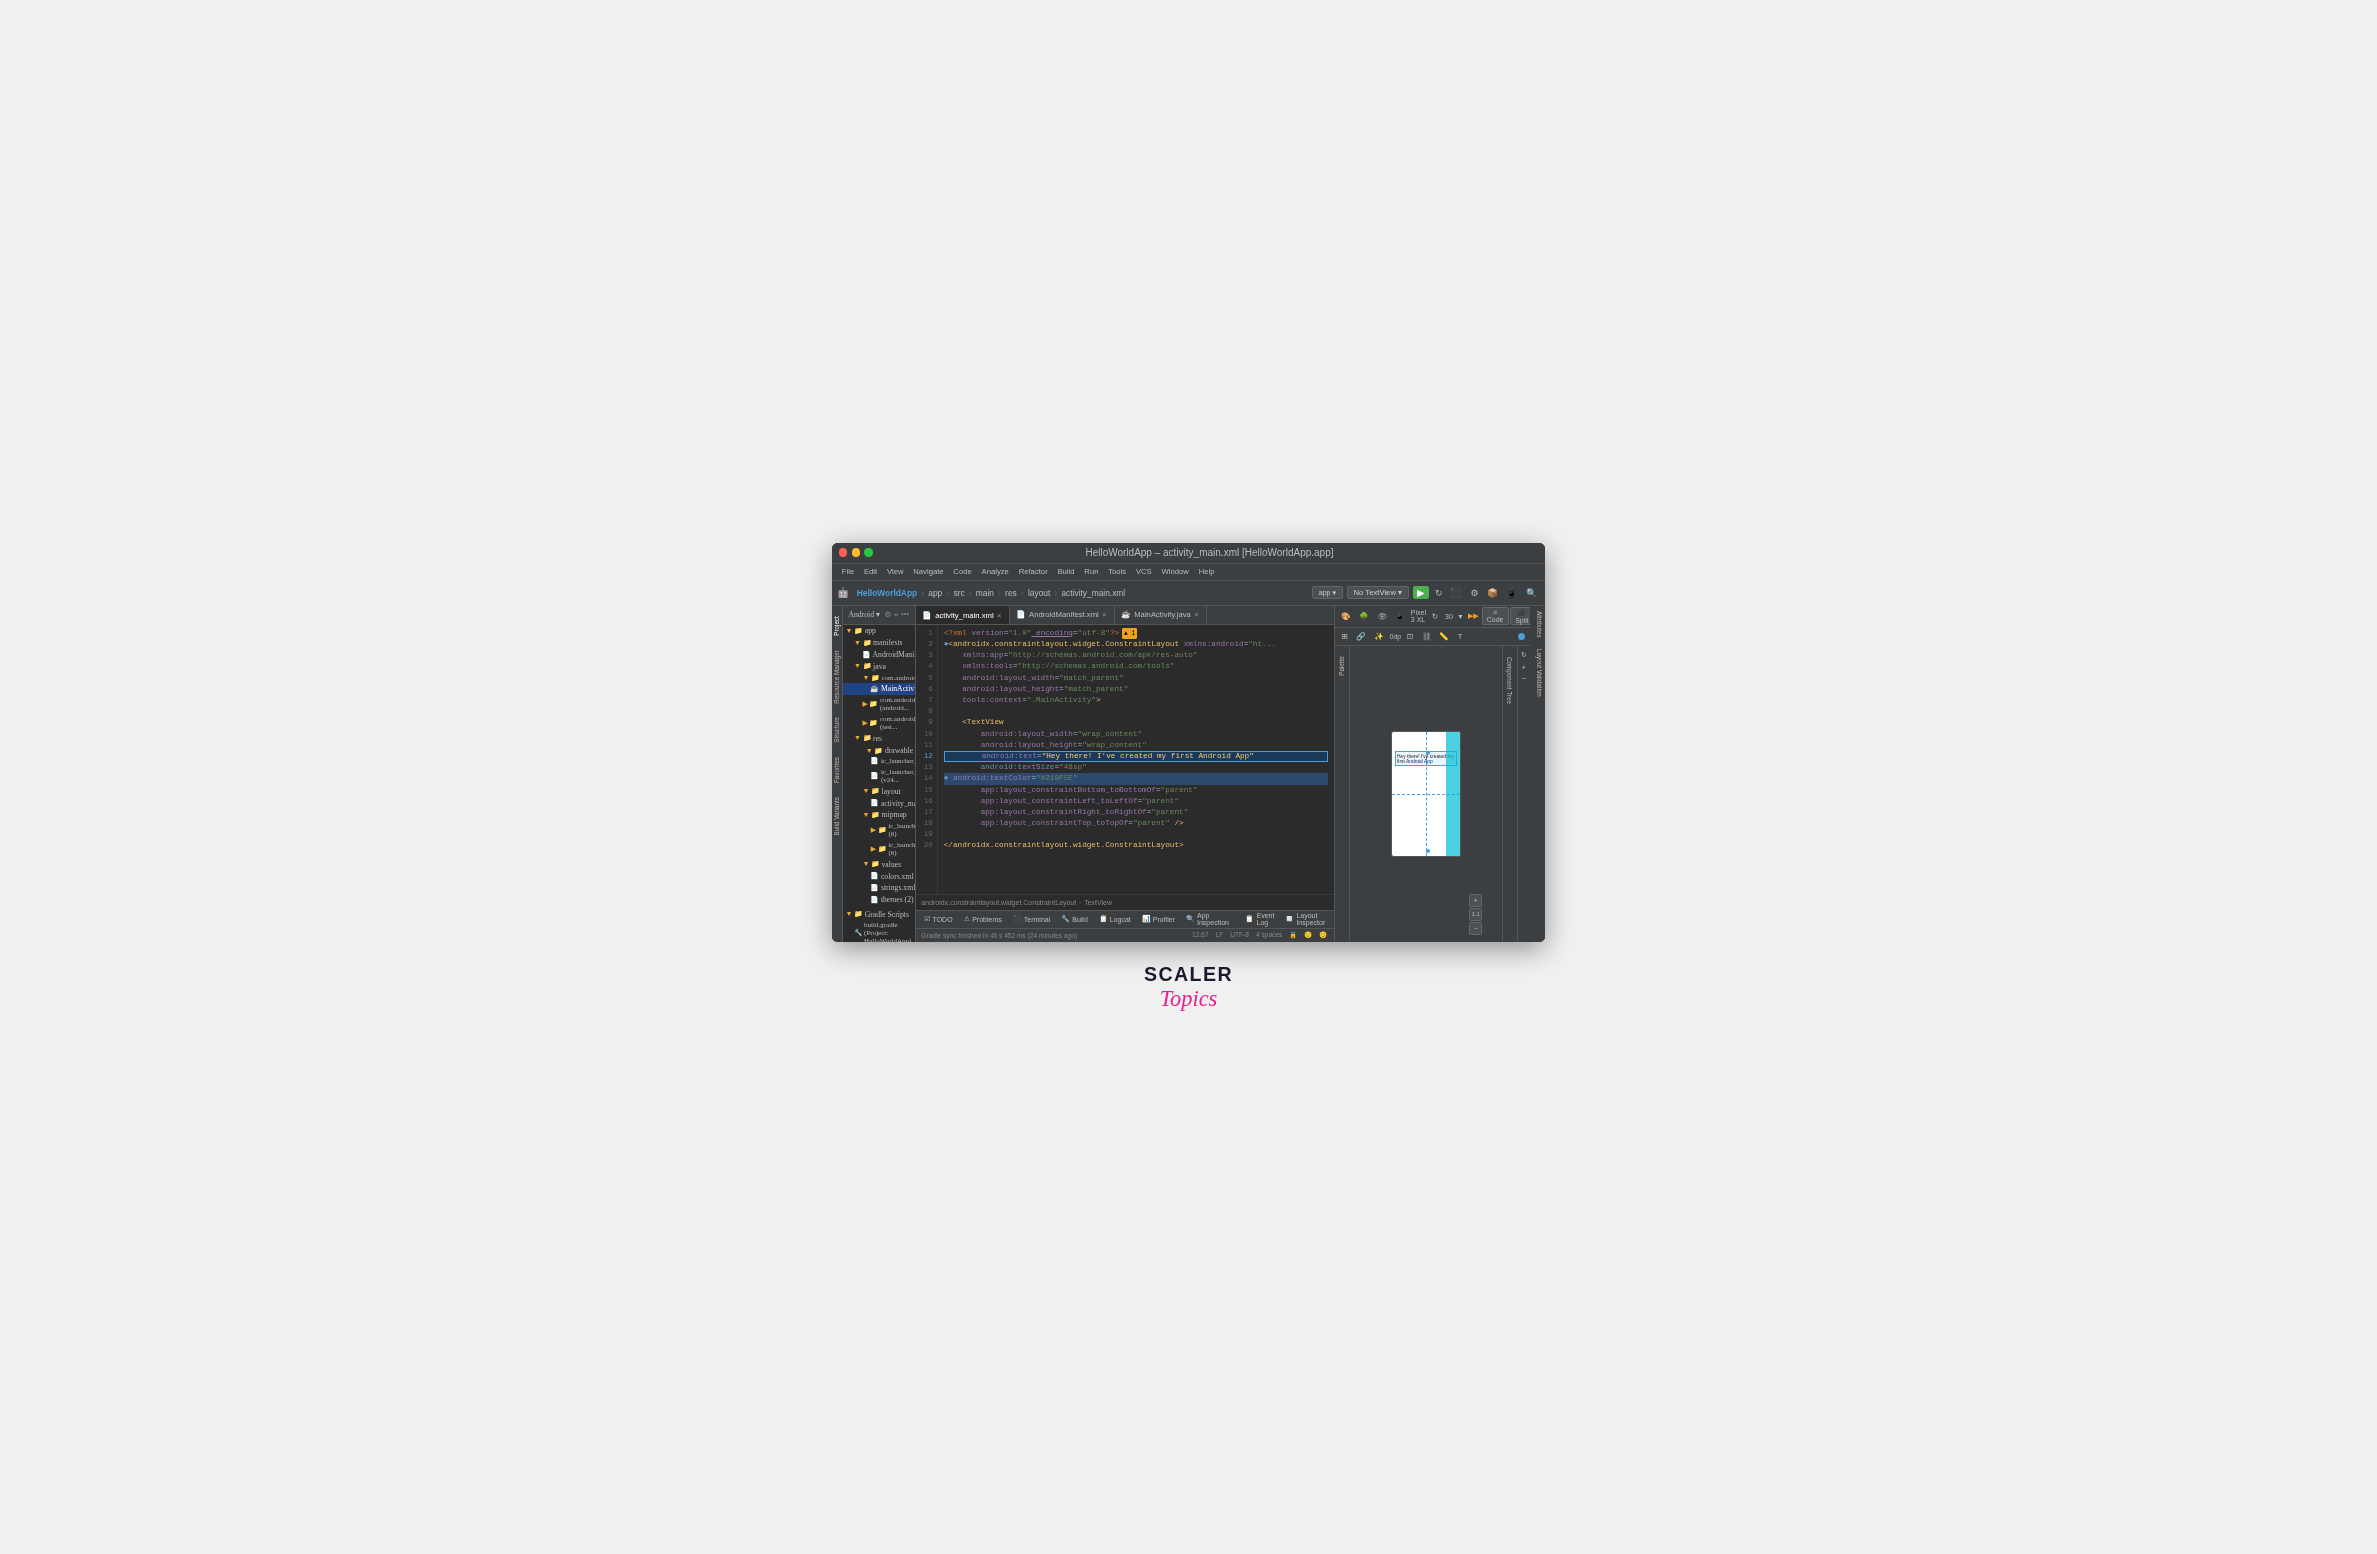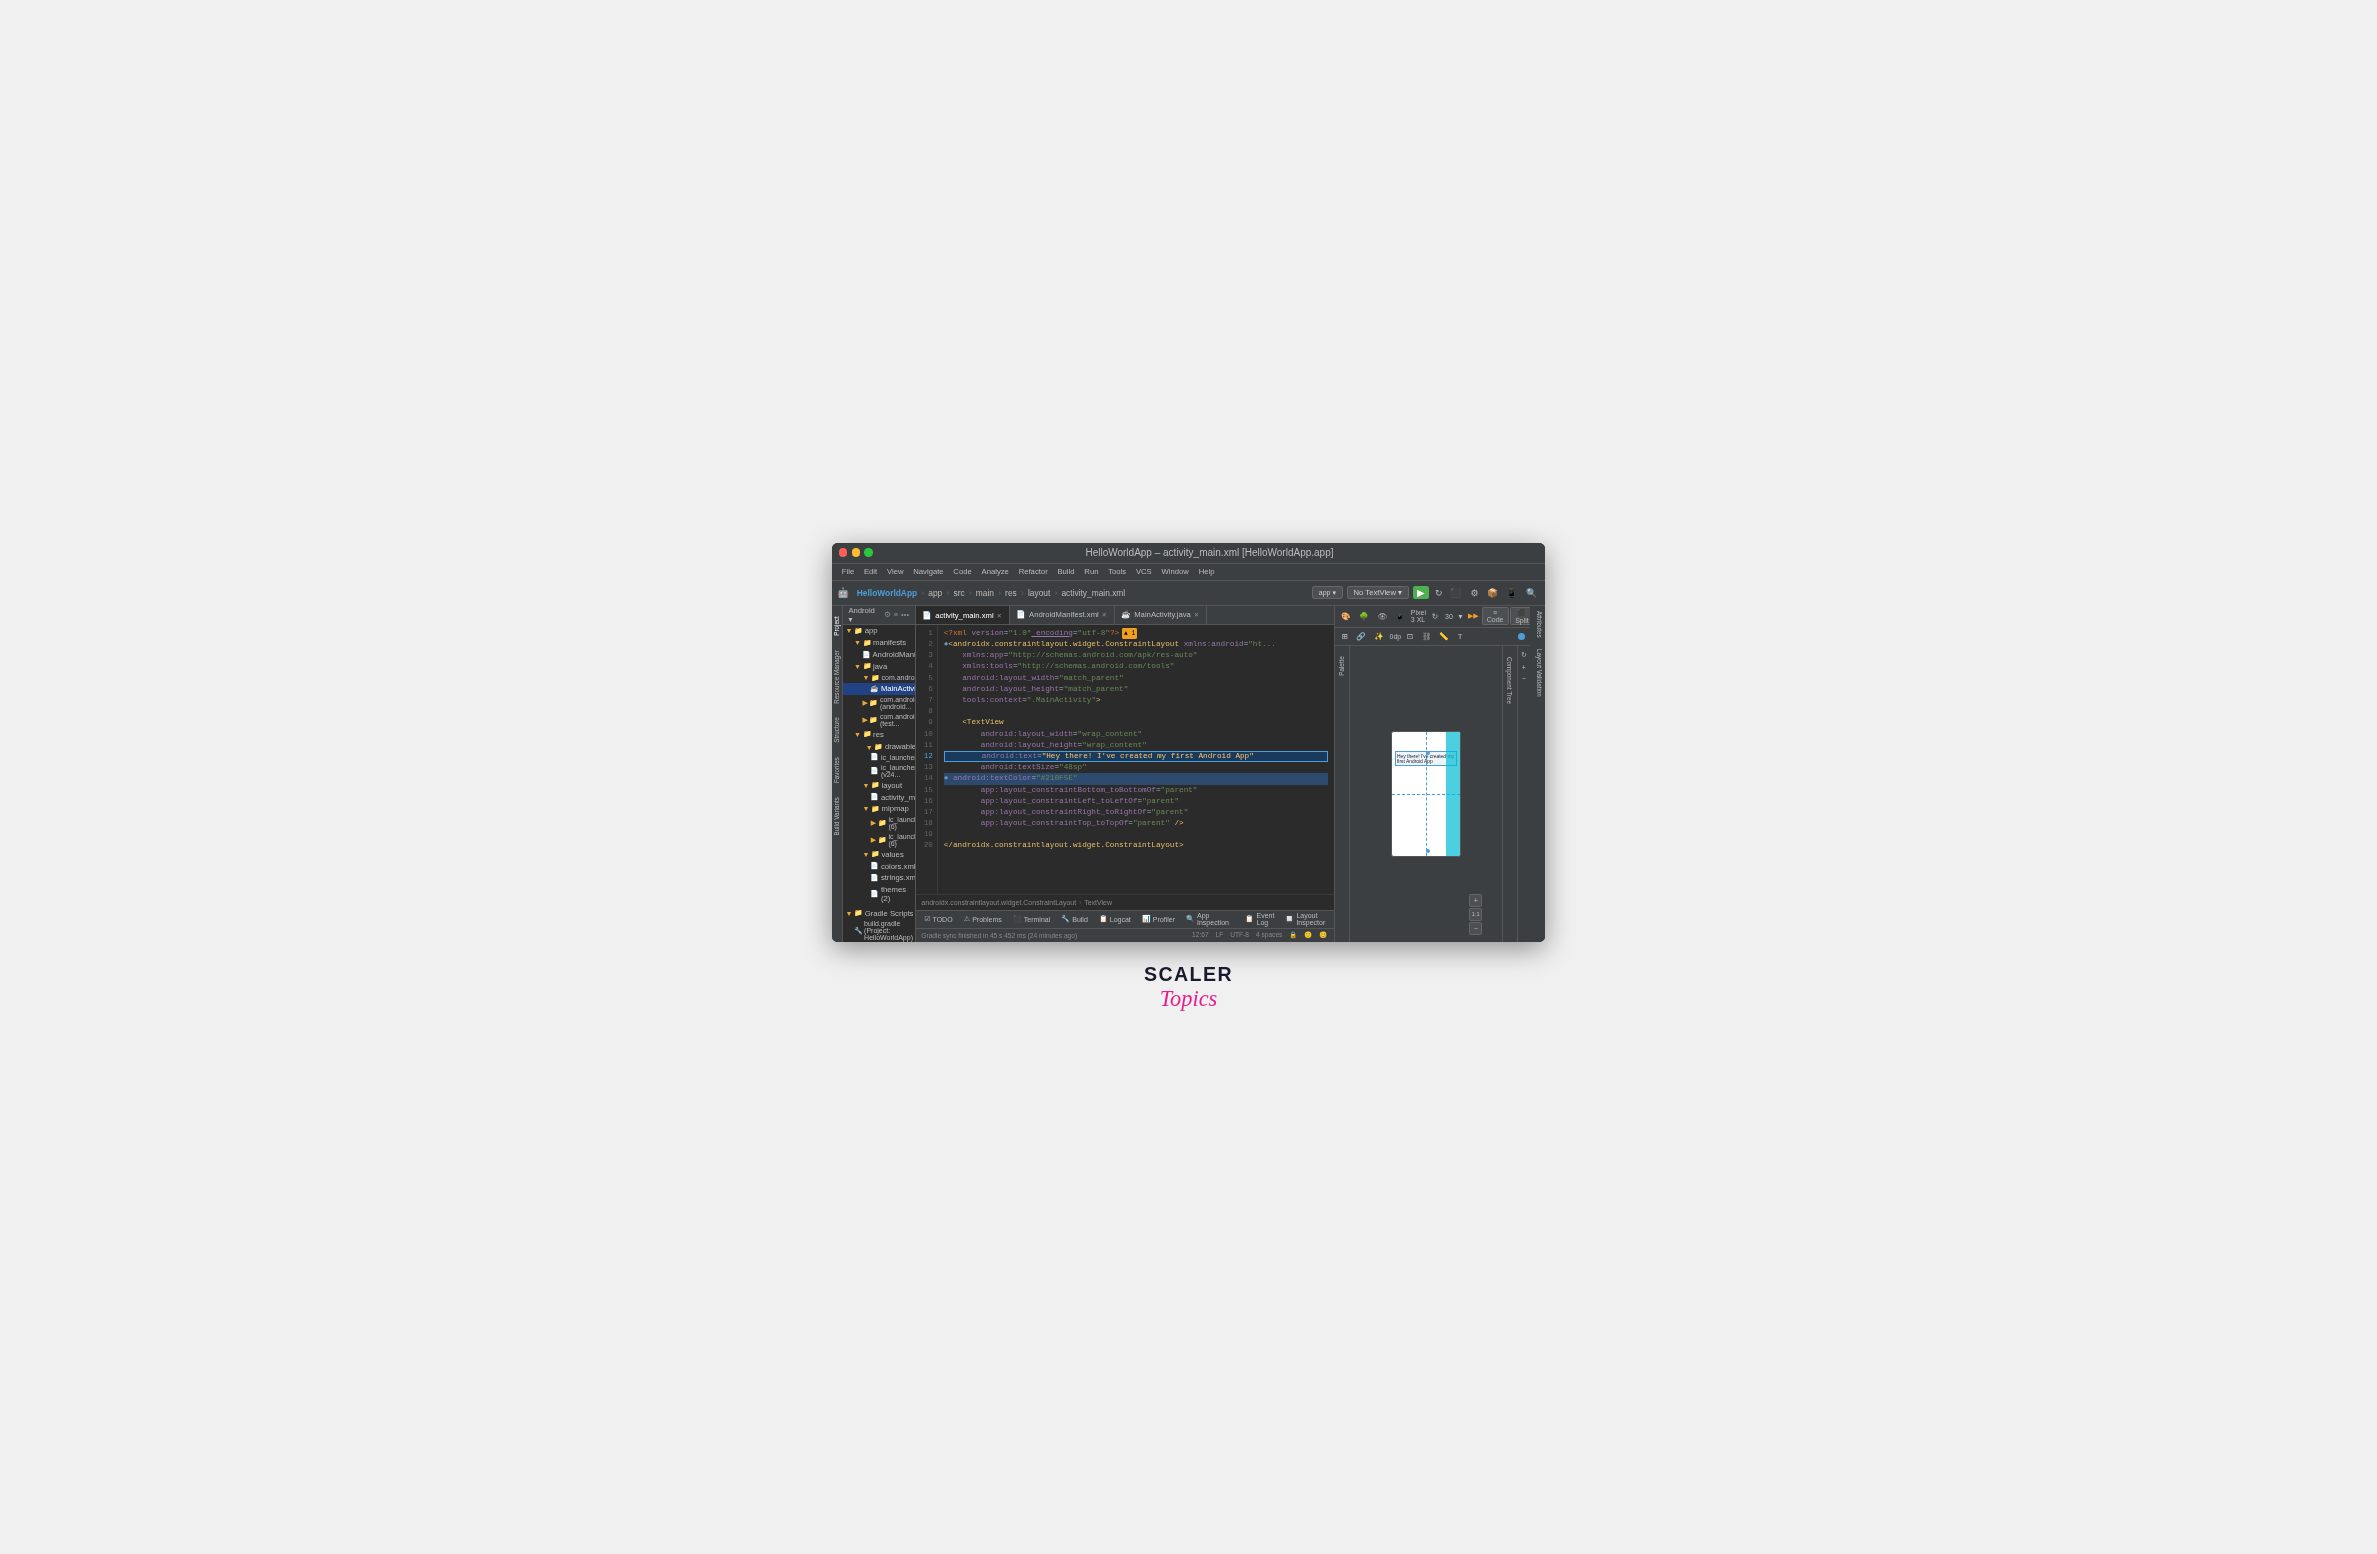--- a/index.html
+++ b/index.html
@@ -161,20 +161,21 @@
     }
     .sidebar-tab-v.active { color: white; }
 
     
     .file-tree {
       width: 147px;
       background: #2b2b2b;
       border-right: 0.7px solid #555;
       overflow-y: auto;
       overflow-x: hidden;
+      font-family: Liberation Serif, serif;
     }
     .file-tree-header {
       background: #3c3f41;
       display: flex;
       align-items: center;
       padding: 2.8px 5.6px;
       height: 19.6px;
       border-bottom: 0.7px solid #555;
       gap: 4.2px;
     }

